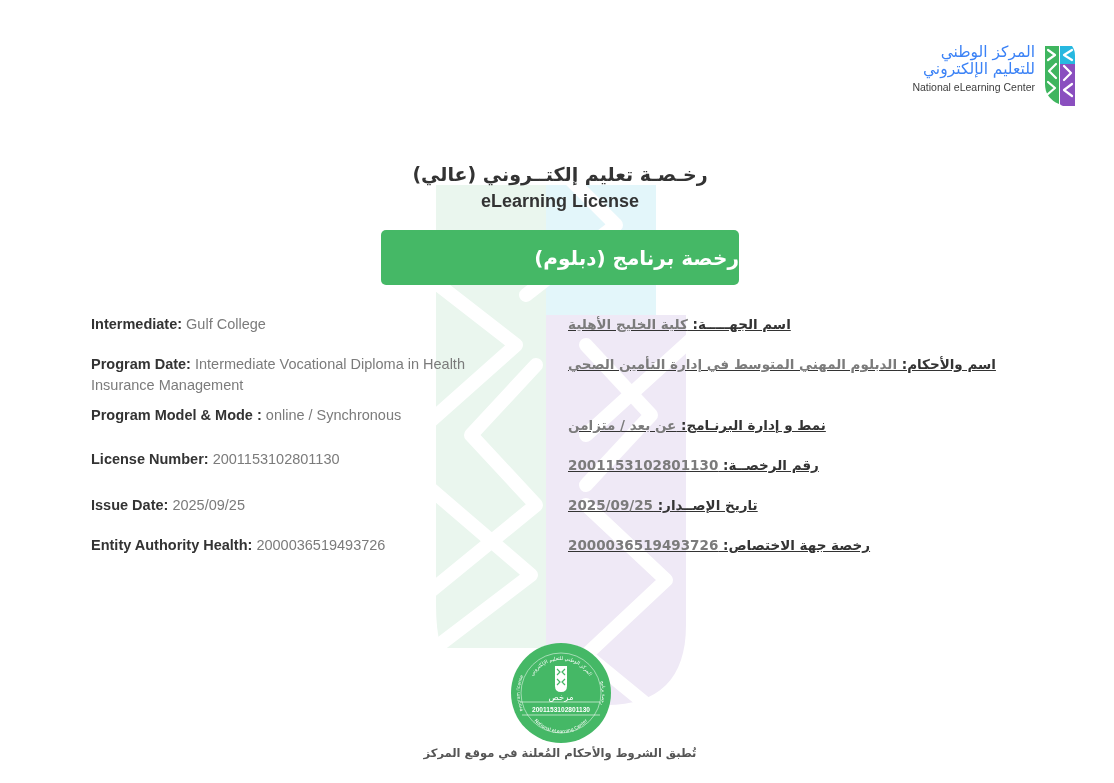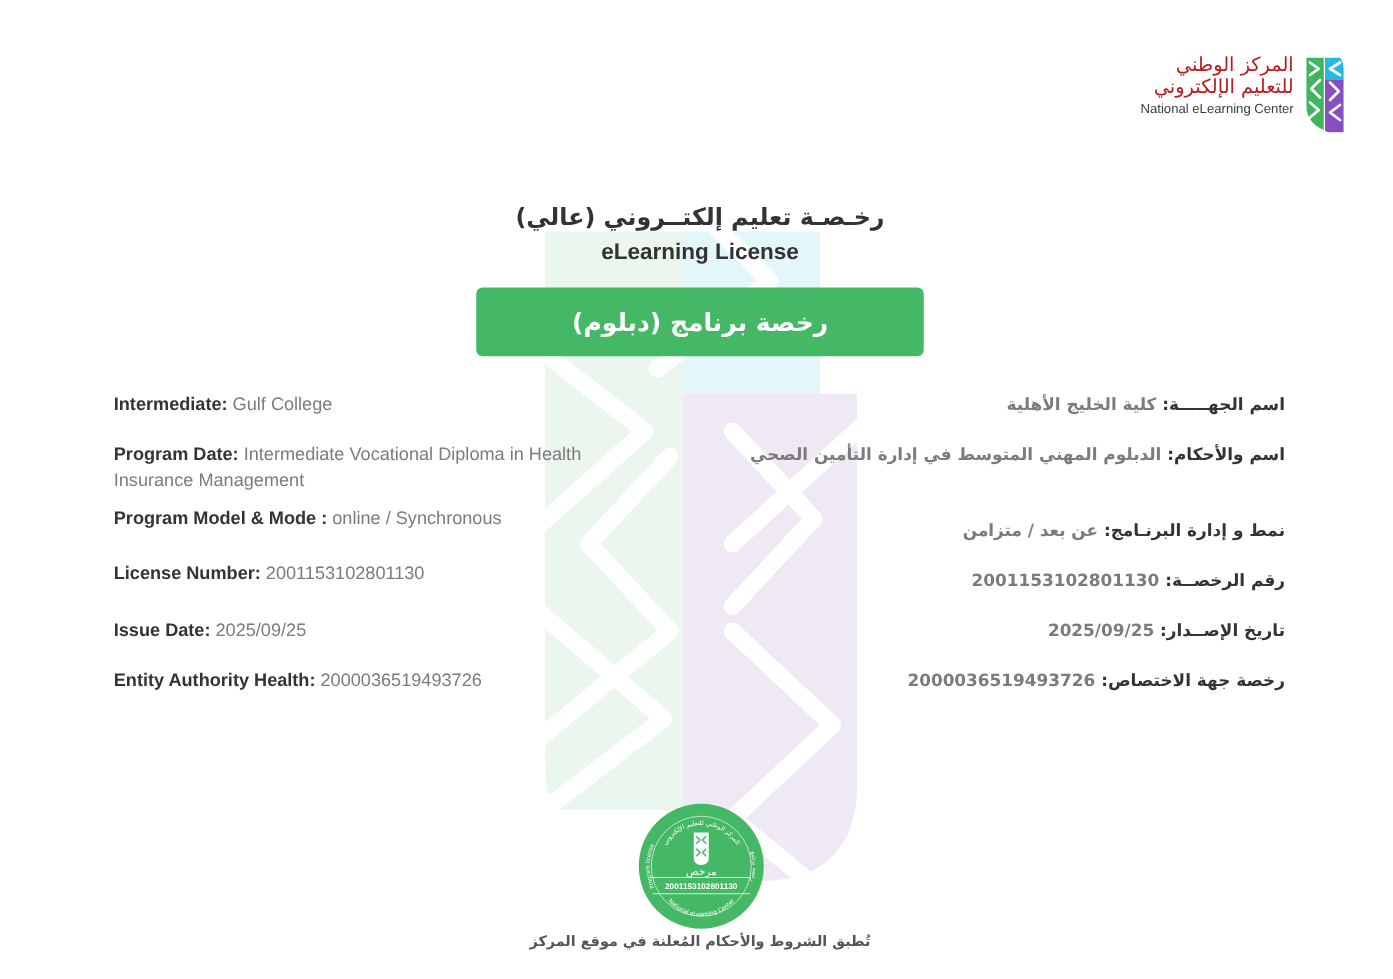--- a/index.html
+++ b/index.html
@@ -2,38 +2,38 @@
 <html><head>
   <meta charset="utf-8">
   <style>
     * { box-sizing: border-box; margin: 0; padding: 0; }
     html, body { width: 1114px; height: 783px; background: #ffffff; overflow: hidden; }
     body { position: relative; font-family: "DejaVu Sans", "Liberation Sans", sans-serif; color: #3a3a3a; }
 
     
     .logo { position: absolute; top: 44px; left: 914px; width: 165px; height: 64px; }
     .logo-text { position: absolute; right: 44px; top: 0; text-align: right; direction: rtl; }
-    .logo-ar1, .logo-ar2 { font-size: 15.5px; line-height: 17px; color: #b91c1c; font-weight: normal; white-space: nowrap; letter-spacing: -0.2px; }
+    .logo-ar1, .logo-ar2 { font-size: 15.5px; line-height: 17px; color: #3b82f6; font-weight: normal; white-space: nowrap; letter-spacing: -0.2px; }
     .logo-en { direction: ltr; font-family: "Liberation Sans", sans-serif; font-size: 10.5px; color: #3d3d3d; margin-top: 3px; white-space: nowrap; }
     .logo-icon { position: absolute; right: 4px; top: 2px; width: 30px; height: 60px; }
 
     
     .watermark { position: absolute; left: 436px; top: 185px; width: 250px; height: 520px; }
 
     
     .title-ar { position: absolute; left: 0; width: 1120px; top: 163px; text-align: center; direction: rtl; font-weight: bold; font-size: 19px; color: #333333; }
     .title-en { position: absolute; left: 0; width: 1120px; top: 191px; text-align: center; font-family: "Liberation Sans", sans-serif; font-weight: bold; font-size: 18px; color: #333333; }
 
-    .banner { position: absolute; left: 381px; top: 230px; width: 358px; height: 55px; background: #45b866; border-radius: 5px; display: flex; align-items: center; justify-content: center; }
+    .banner { position: absolute; left: 381px; top: 230px; width: 358px; height: 55px; background: #45b866; border-radius: 5px; display: flex; align-items: center; justify-content: flex-end; }
     .banner-text { color: #ffffff; font-weight: bold; font-size: 20px; direction: rtl; }
 
     
     .field-en { position: absolute; left: 91px; width: 430px; font-family: "Liberation Sans", sans-serif; font-size: 14.5px; line-height: 21px; font-weight: bold; color: #333333; }
     .field-en .val { color: #7b7b7b; font-weight: normal; }
-    .field-ar { position: absolute; right: 86px; width: 460px; direction: rtl; text-align: right; font-size: 13.5px; line-height: 21px; font-weight: bold; color: #333333; }
+    .field-ar { position: absolute; right: 86px; width: 460px; direction: rtl; text-align: left; font-size: 13.5px; line-height: 21px; font-weight: bold; color: #333333; text-decoration: underline; }
     .field-ar .val { color: #7b7b7b; font-weight: bold; }
 
     
     .seal { position: absolute; left: 510px; top: 642px; width: 102px; height: 102px; }
 
     .footer { position: absolute; left: 0; width: 1120px; top: 746px; text-align: center; direction: rtl; font-size: 11.5px; font-weight: bold; color: #555555; }
   </style>
 </head>
 <body>
 

